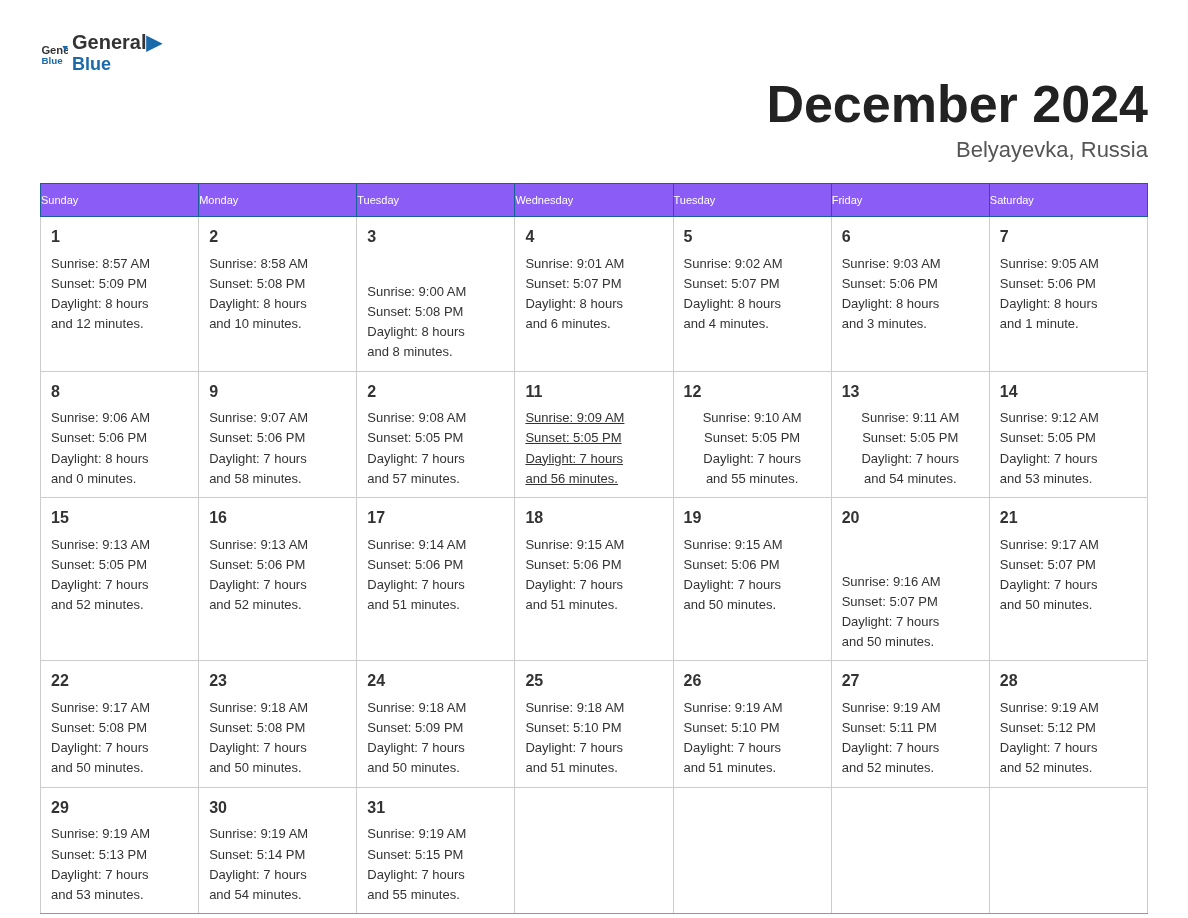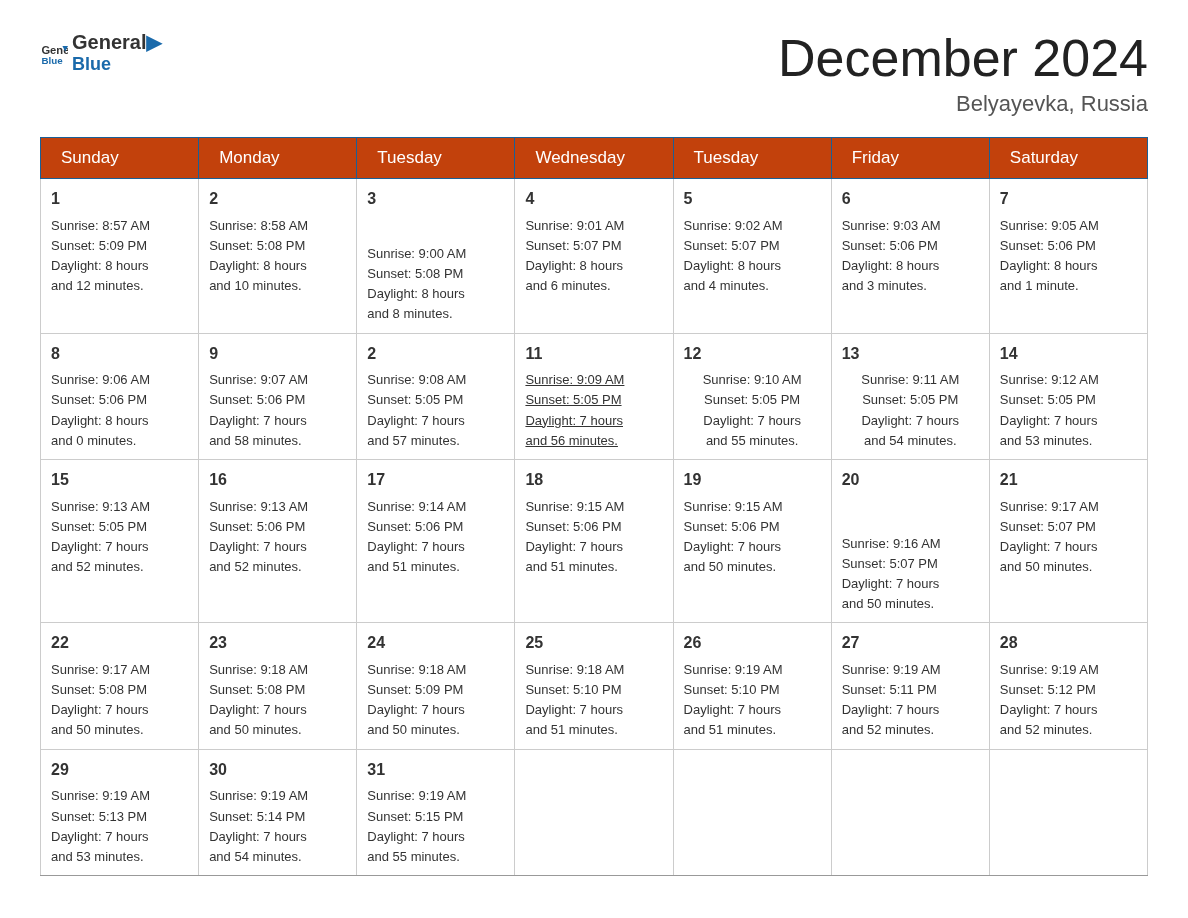--- a/index.html
+++ b/index.html
@@ -23,40 +23,41 @@
     }
     .logo-icon {
       width: 28px;
       height: 28px;
     }
     .title-block {
       text-align: right;
     }
     .month-title {
       font-size: 52px;
-      font-weight: normal;
+      font-weight: bold;
       color: #222;
       line-height: 1.1;
+      margin-top: 46px;
     }
     .location {
       font-size: 22px;
       color: #555;
       margin-top: 4px;
     }
     .calendar {
       width: 100%;
       border-collapse: collapse;
       border: 1px solid #999;
     }
     .calendar th {
-      background-color: #c2410c;
+      background-color: #8b5cf6;
       color: #fff;
-      font-size: 17px;
+      font-size: 11px;
       font-weight: normal;
-      padding: 10px 20px;
+      padding: 10px 0;
       text-align: left;
       border: 1px solid #1a5f96;
     }
     .calendar td {
       vertical-align: top;
       padding: 8px 10px;
       border: 1px solid #ccc;
       width: 14.28%;
       min-height: 90px;
       font-size: 13px;

